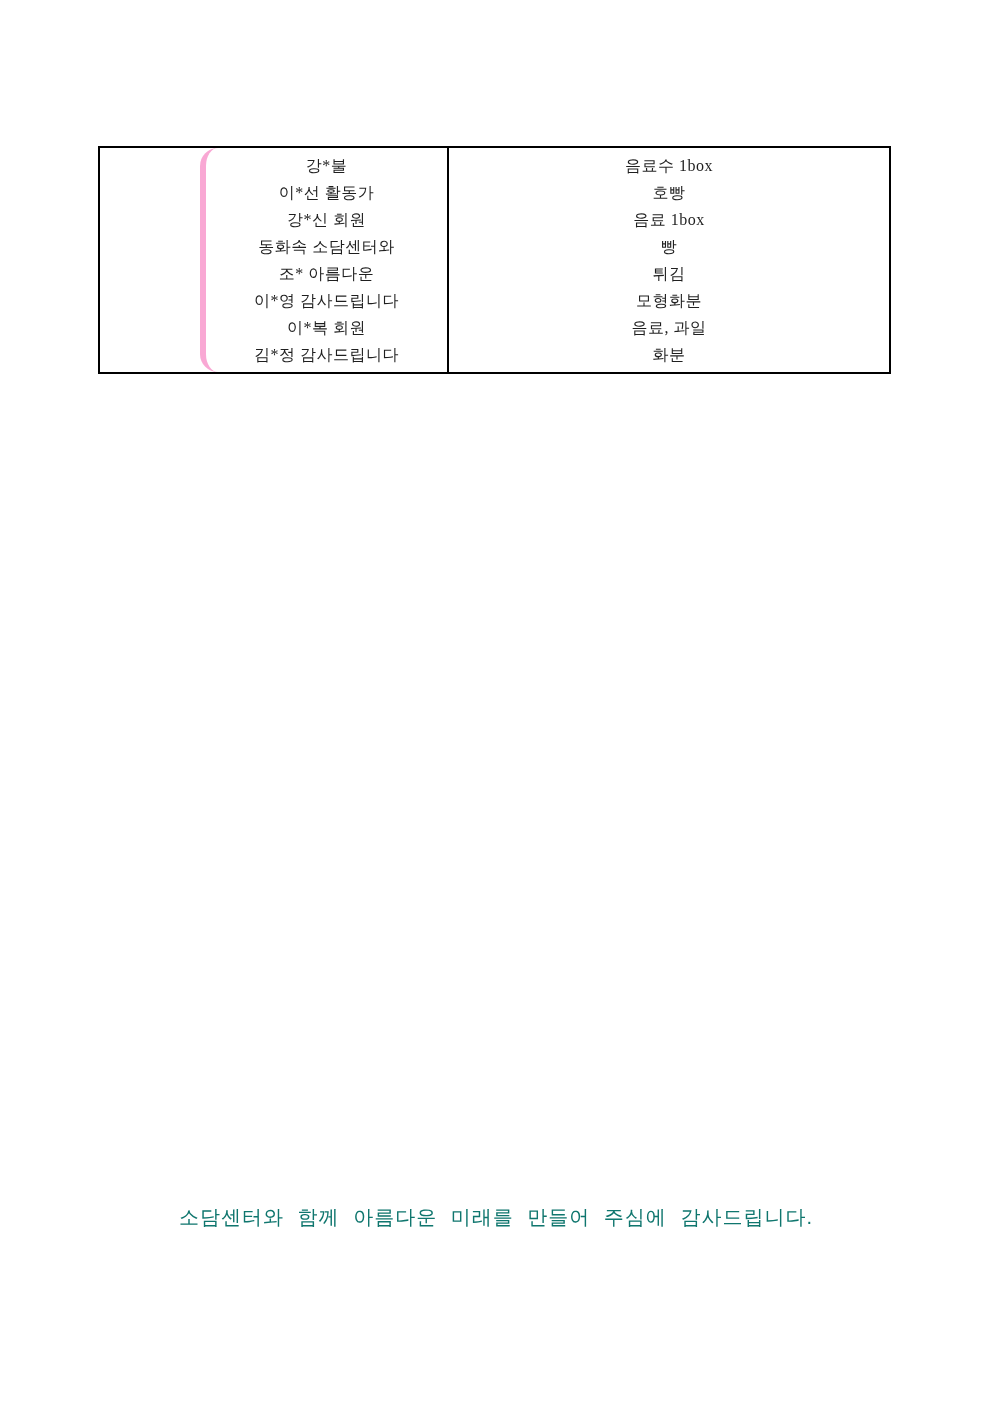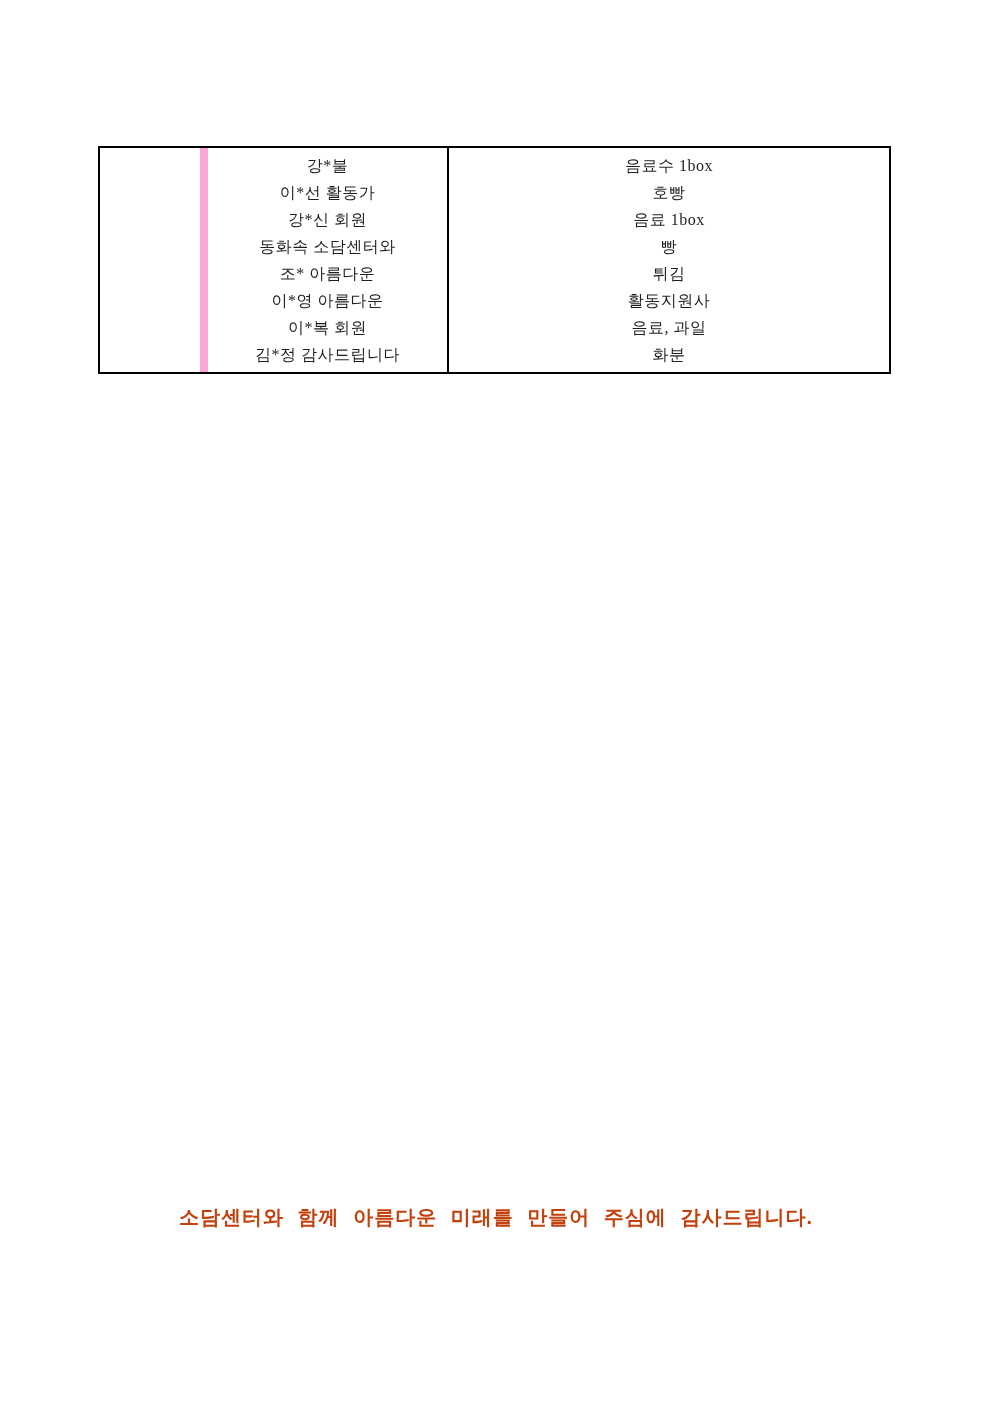--- a/index.html
+++ b/index.html
@@ -26,70 +26,70 @@
   }
   .col {
     height: 100%;
     display: flex;
     flex-direction: column;
     justify-content: center;
     align-items: center;
     padding: 4px 0;
   }
   .col-category { width: 100px; }
-  .col-donor    { width: 247px; border-left: 8px solid #f9a8d4; }
+  .col-donor    { width: 247px; border-left: 6px solid #f9a8d4; border-radius: 18px; }
   .col-item     { flex: 1;      border-left: 2px solid #000000; }
   .cell-line {
     line-height: 27px;
     font-size: 16px;
     letter-spacing: 0.5px;
     text-align: center;
     white-space: nowrap;
   }
   .footer-message {
     position: absolute;
     left: 0;
     top: 1204px;
     width: 100%;
     text-align: center;
     font-family: "Liberation Sans", sans-serif;
-    font-weight: bold;
+    font-weight: normal;
     font-size: 20px;
     letter-spacing: 1px;
     word-spacing: 7px;
-    color: #c2410c;
+    color: #0f766e;
   }
 </style>
 </head>
 <body>
 
 <div class="page">
 
   <div class="donation-table">
 
     <div class="col col-category"></div>
 
     <div class="col col-donor">
       <div class="cell-line">강*불</div>
       <div class="cell-line">이*선 활동가</div>
       <div class="cell-line">강*신 회원</div>
       <div class="cell-line">동화속 소담센터와</div>
       <div class="cell-line">조* 아름다운</div>
-      <div class="cell-line">이*영 아름다운</div>
+      <div class="cell-line">이*영 감사드립니다</div>
       <div class="cell-line">이*복 회원</div>
       <div class="cell-line">김*정 감사드립니다</div>
     </div>
 
     <div class="col col-item">
       <div class="cell-line">음료수 1box</div>
       <div class="cell-line">호빵</div>
       <div class="cell-line">음료 1box</div>
       <div class="cell-line">빵</div>
       <div class="cell-line">튀김</div>
-      <div class="cell-line">활동지원사</div>
+      <div class="cell-line">모형화분</div>
       <div class="cell-line">음료, 과일</div>
       <div class="cell-line">화분</div>
     </div>
 
   </div>
 
   <div class="footer-message">소담센터와 함께 아름다운 미래를 만들어 주심에 감사드립니다.</div>
 
 </div>
 

